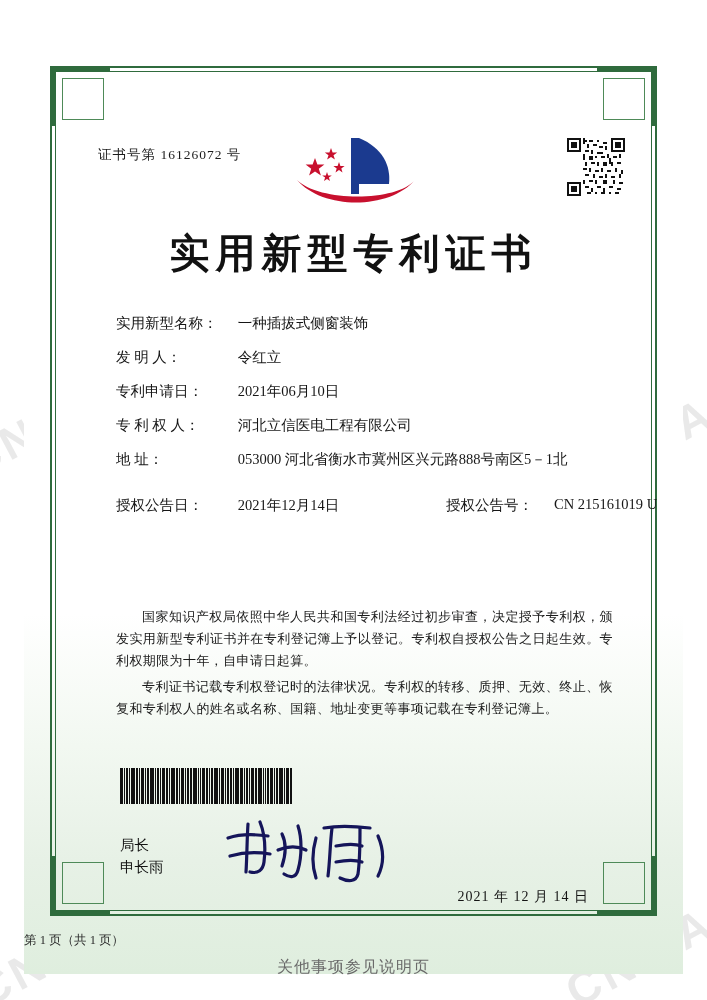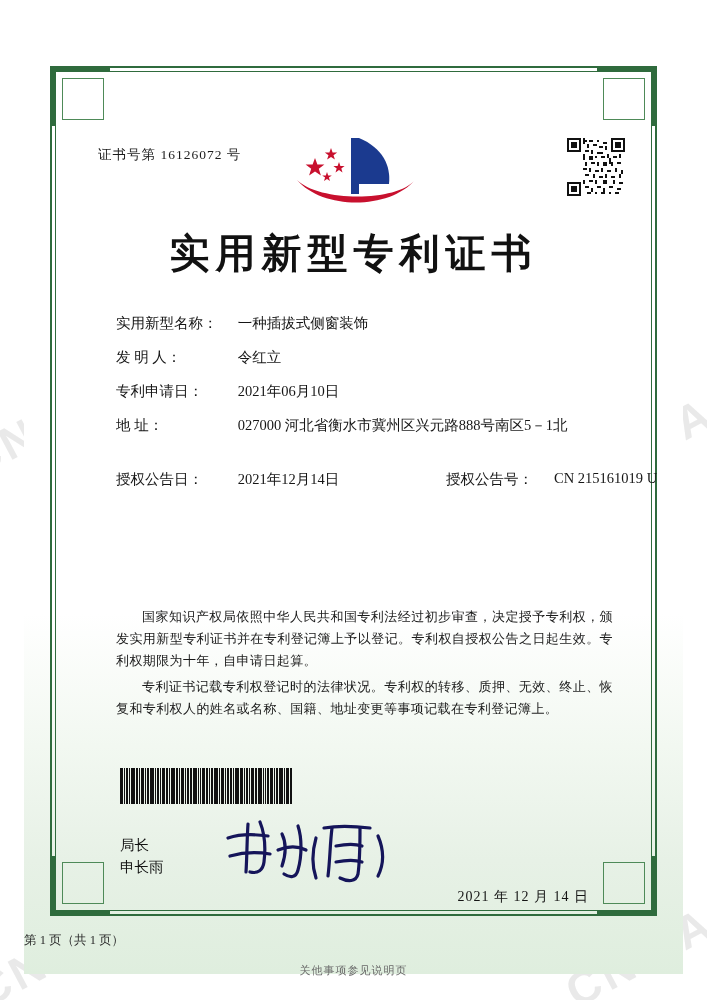--- a/index.html
+++ b/index.html
@@ -300,27 +300,31 @@
         <span class="lbl">发 明 人：</span>
         <span class="val">令红立</span>
       </div>
 
 
       <div class="row">
         <span class="lbl">专利申请日：</span>
         <span class="val">2021年06月10日</span>
       </div>
 
+      <div class="row">
+        <span class="lbl">专 利 权 人：</span>
+        <span class="val">河北立信医电工程有限公司</span>
+      </div>
 
       <div class="row">
         <span class="lbl">地    址：</span>
-        <span class="val">027000 河北省衡水市冀州区兴元路888号南区5－1北</span>
-      </div>
-
-      <div class="row" style="margin-top:20px;">
+        <span class="val">053000 河北省衡水市冀州区兴元路888号南区5－1北</span>
+      </div>
+
+      <div class="row" style="margin-top:12px;">
         <span class="lbl">授权公告日：</span>
         <span class="val">2021年12月14日</span>
         <span class="lbl right">授权公告号：</span>
         <span class="val right2">CN 215161019 U</span>
       </div>
 
     </div>
 
     <div class="para p2">
       <span class="indent">专利证书记载专利权登记时的法律状况。专利权的转移、质押、无效、终止、恢复和专利权人的姓名或名称、国籍、地址变更等事项记载在专利登记簿上。</span>
@@ -415,14 +419,14 @@
     </div>
 
     <div class="date-right">2021 年 12 月 14 日</div>
 
     <div class="page-no">第 1 页（共 1 页）</div>
 
   </div>
 </div>
 
 <div class="footer-note-wrap">
-  <span class="footer-note-text" style="font-size:11px;color:#6a6a6a;letter-spacing:1px;font-family:'Liberation Serif',serif;">关他事项参见说明页</span>
+  <span class="footer-note-text" style="font-size:16px;color:#6a6a6a;letter-spacing:1px;font-family:'Liberation Serif',serif;">关他事项参见说明页</span>
 </div>
 
 </body></html>

